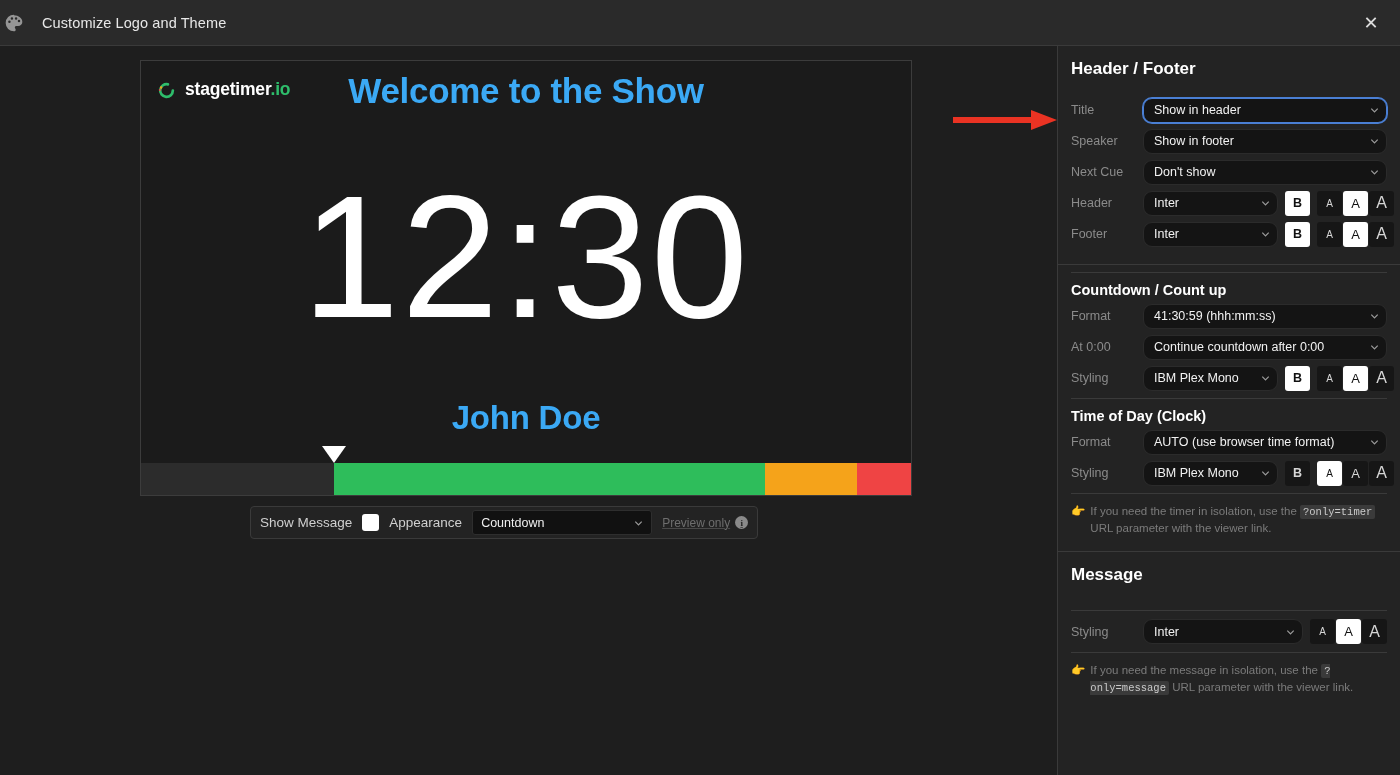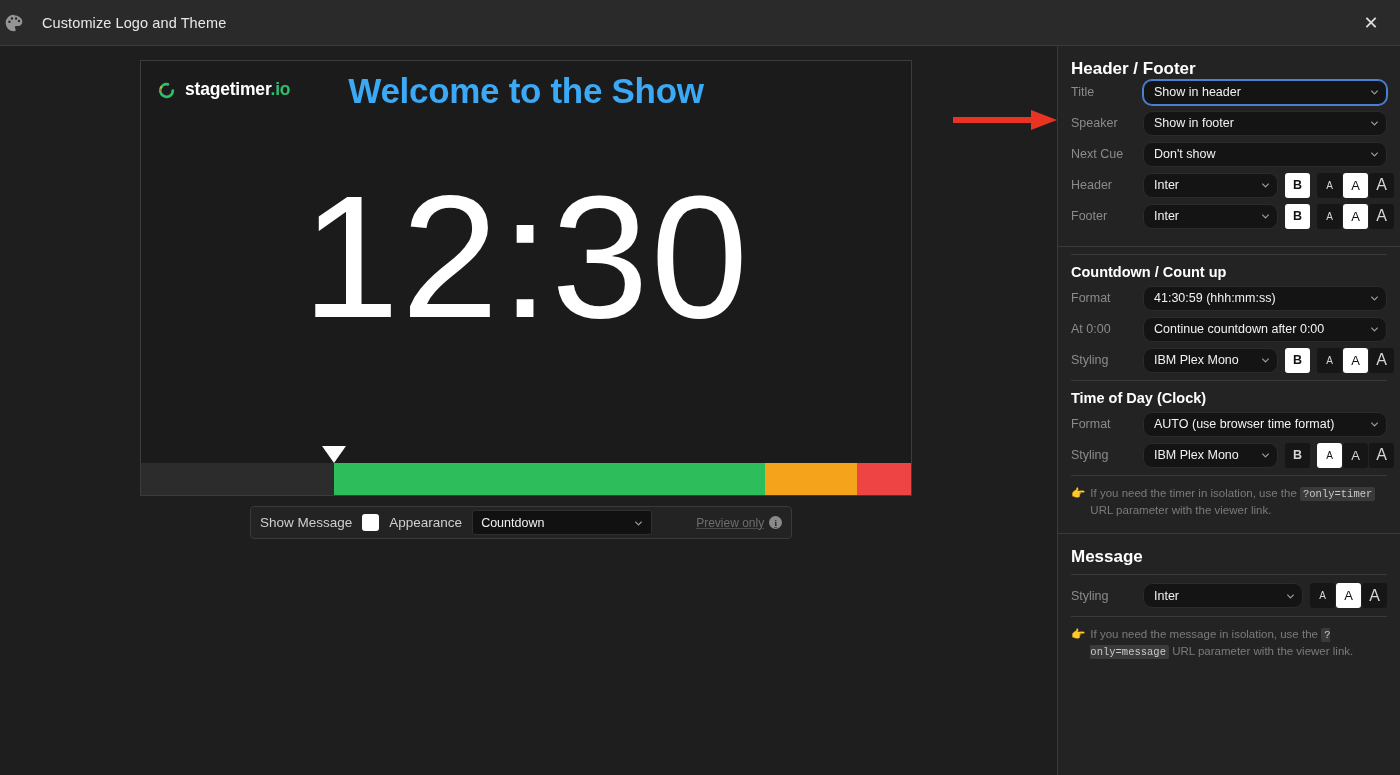--- a/index.html
+++ b/index.html
@@ -112,21 +112,21 @@
     width: 180px; height: 25px;
     background: #111111; border: 1px solid #2e2e2e; border-radius: 3px;
     color: #f0f0f0; font-size: 12.5px;
     display: flex; align-items: center; padding: 0 8px;
     position: relative; cursor: pointer;
   }
   .ctrl-select .chev { position: absolute; right: 7px; top: 50%; transform: translateY(-50%); }
   .preview-only {
     color: #6e6e6e; font-size: 12px;
     text-decoration: underline; text-decoration-color: #4a4a4a;
-    display: flex; align-items: center; gap: 5px; cursor: pointer; margin-left: 34px;
+    display: flex; align-items: center; gap: 5px; cursor: pointer;
   }
   .info-dot {
     width: 13px; height: 13px; border-radius: 50%;
     background: #8a8a8a; color: #232323;
     font-size: 9px; font-weight: 700;
     display: flex; align-items: center; justify-content: center;
     font-family: "Liberation Serif", serif;
   }
 
   
@@ -136,21 +136,21 @@
   .panel {
     position: absolute; right: 0; top: 46px;
     width: 343px; height: 729px;
     background: #232323;
     border-left: 1px solid #3a3a3a;
     overflow: hidden;
   }
   .panel-section { padding: 0 13px; }
   .section-title {
     color: #ffffff; font-size: 17px; font-weight: 700;
-    padding-top: 13px; padding-bottom: 0;
+    padding-top: 13px; padding-bottom: 18px;
   }
   .sub-title {
     color: #ffffff; font-size: 14.5px; font-weight: 700;
     padding-top: 9px; padding-bottom: 5px;
   }
   .hr { height: 1px; background: #3a3a3a; margin: 7px 0 0 0; }
   .hr-full { height: 1px; background: #3a3a3a; }
 
   .row {
     display: flex; align-items: center;
@@ -225,20 +225,21 @@
           <path d="M20 12a8 8 0 1 1-6.2-7.8" fill="none" stroke="#2ebd6b" stroke-width="3.4" stroke-linecap="round"></path>
           <circle cx="5.2" cy="8.2" r="1.5" fill="#f5a31a"></circle>
           <circle cx="3.6" cy="11.4" r="1.3" fill="#ef4444"></circle>
         </svg>
       </span>
       <span class="logo-text"><span>stagetimer</span><span class="tld">.io</span></span>
     </div>
 
     <div class="preview-header">Welcome to the Show</div>
     <div class="preview-timer">12:30</div>
+    <div class="preview-footer">John Doe</div>
 
     <div class="progress-marker" id="marker" style="left: 25%;"></div>
     <div class="progress-wrap" id="progress">
         <div class="seg" style="width: 25%; background: rgb(44, 44, 44);"></div>
         <div class="seg" style="width: 56%; background: rgb(46, 189, 91);"></div>
         <div class="seg" style="width: 12%; background: rgb(245, 163, 26);"></div>
         <div class="seg" style="width: 7%; background: rgb(239, 68, 68);"></div>
       </div>
   </div>
 

